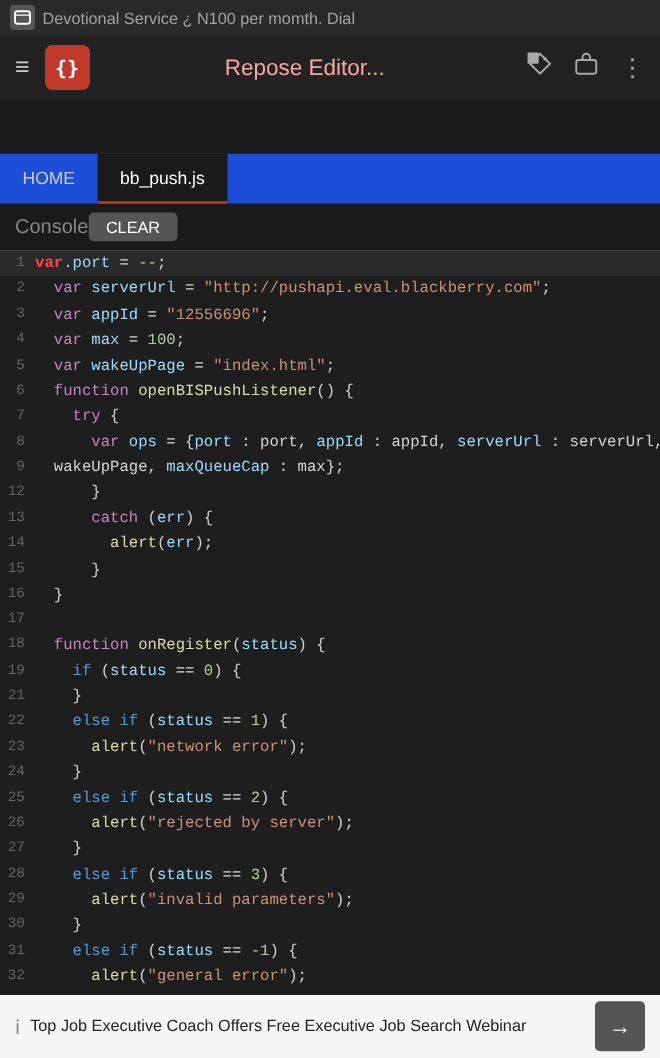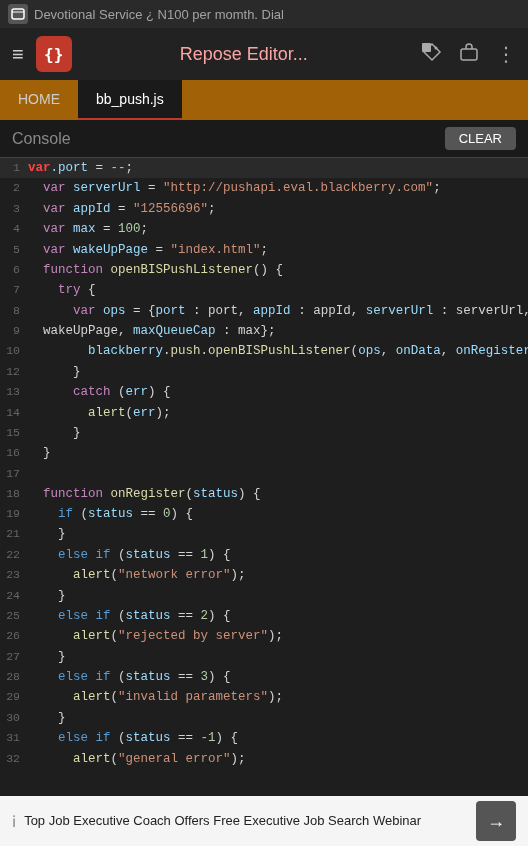--- a/index.html
+++ b/index.html
@@ -56,22 +56,23 @@
     .top-bar .icons {
       display: flex; gap: 8px; align-items: center;
     }
     .top-bar .icons span {
       font-size: 20px; color: #ccc; cursor: pointer; padding: 4px;
     }
 
     
     .tabs {
       display: flex;
-      background: #a16207;
+      background: #1d4ed8;
       height: 40px;
+      margin-top: 43px;
     }
     .tab {
       padding: 0 18px;
       display: flex; align-items: center;
       font-size: 14px;
       color: #ccc;
       cursor: pointer;
       border-bottom: 2px solid transparent;
     }
     .tab.active {
@@ -81,21 +82,20 @@
     }
 
     
     .console-bar {
       background: #1a1a1a;
       border-bottom: 1px solid #444;
       height: 38px;
       display: flex;
       align-items: center;
       padding: 0 12px;
-      justify-content: space-between;
     }
     .console-label {
       color: #888;
       font-size: 16px;
     }
     .clear-btn {
       background: #555;
       color: #ffffff;
       border: none;
       border-radius: 4px;
@@ -256,24 +256,20 @@
     </div>
     <div class="code-line">
       <span class="line-num">8</span>
       <span class="line-content">      <span class="kw">var</span> <span class="var-blue">ops</span> = {<span class="prop">port</span> : port, <span class="prop">appId</span> : appId, <span class="prop">serverUrl</span> : serverUrl,  :</span>
     </div>
     <div class="code-line">
       <span class="line-num">9</span>
       <span class="line-content">  wakeUpPage, <span class="prop">maxQueueCap</span> : max};</span>
     </div>
     <div class="code-line">
-      <span class="line-num">10</span>
-      <span class="line-content">        <span class="prop">blackberry</span>.<span class="method">push</span>.<span class="method">openBISPushListener</span>(<span class="var-blue">ops</span>, <span class="prop">onData</span>, <span class="prop">onRegister</span>,</span>
-    </div>
-    <div class="code-line">
       <span class="line-num">12</span>
       <span class="line-content">      }</span>
     </div>
     <div class="code-line">
       <span class="line-num">13</span>
       <span class="line-content">      <span class="kw">catch</span> (<span class="var-blue">err</span>) {</span>
     </div>
     <div class="code-line">
       <span class="line-num">14</span>
       <span class="line-content">        <span class="fn">alert</span>(<span class="var-blue">err</span>);</span>

